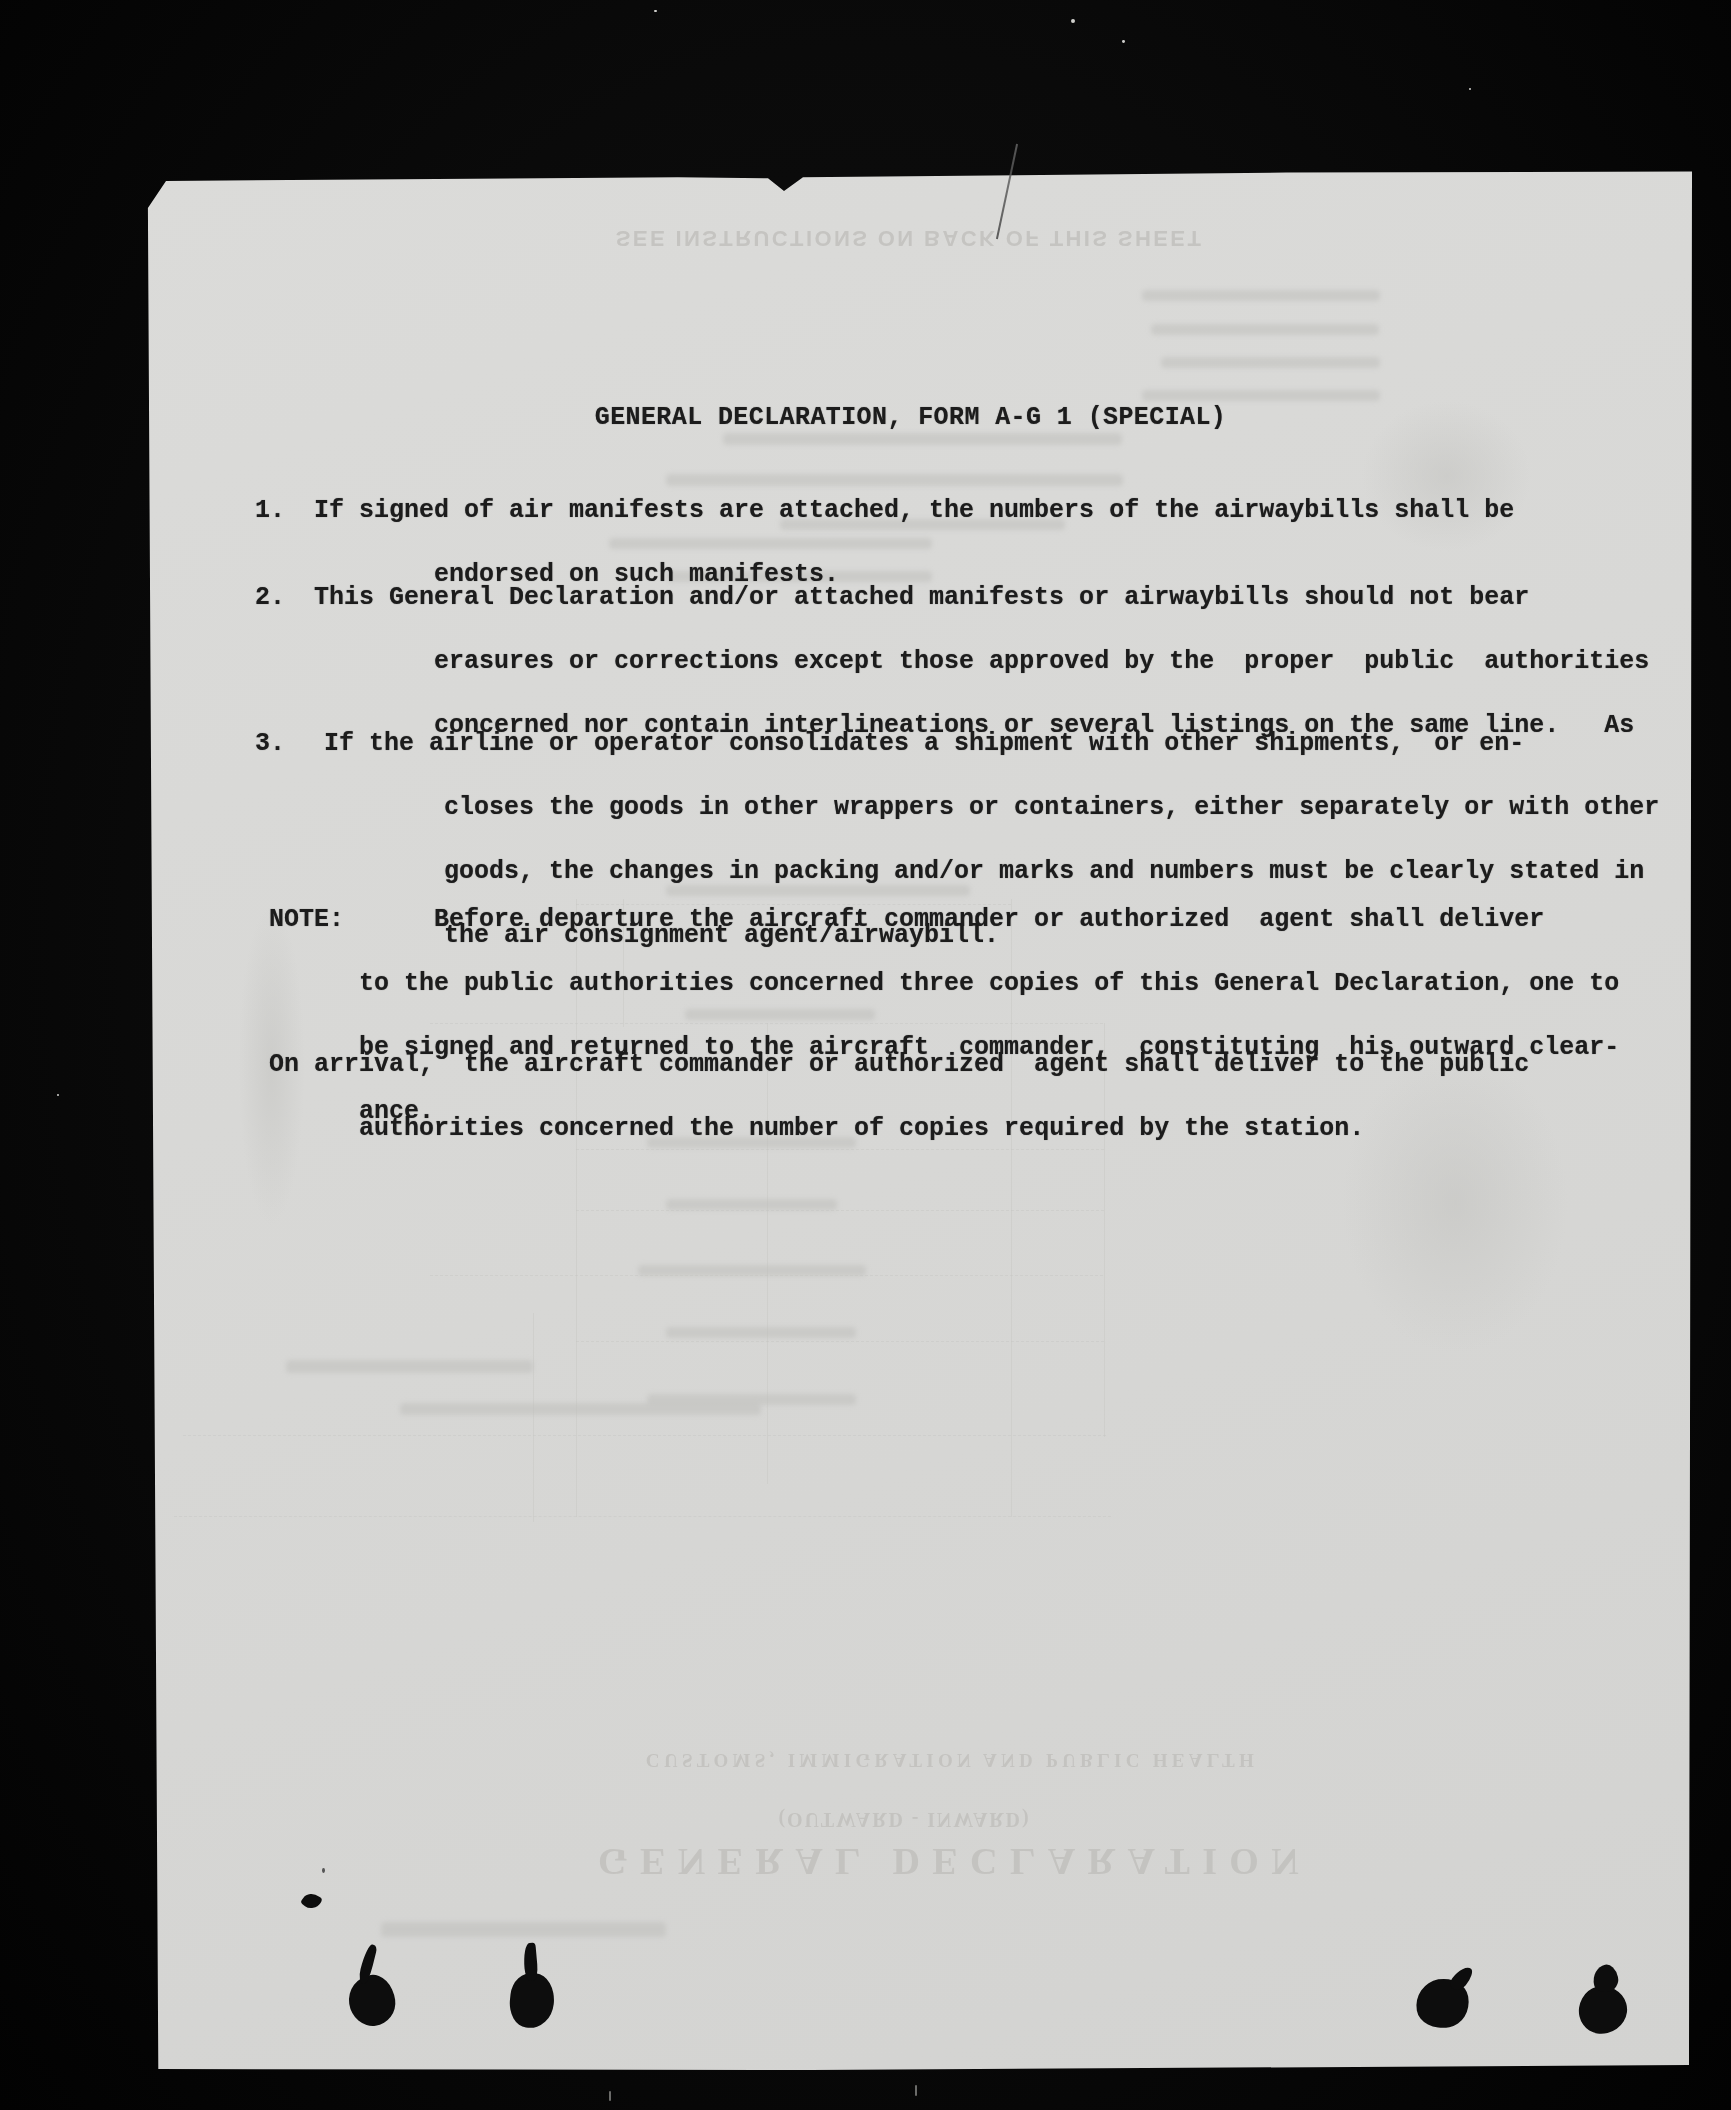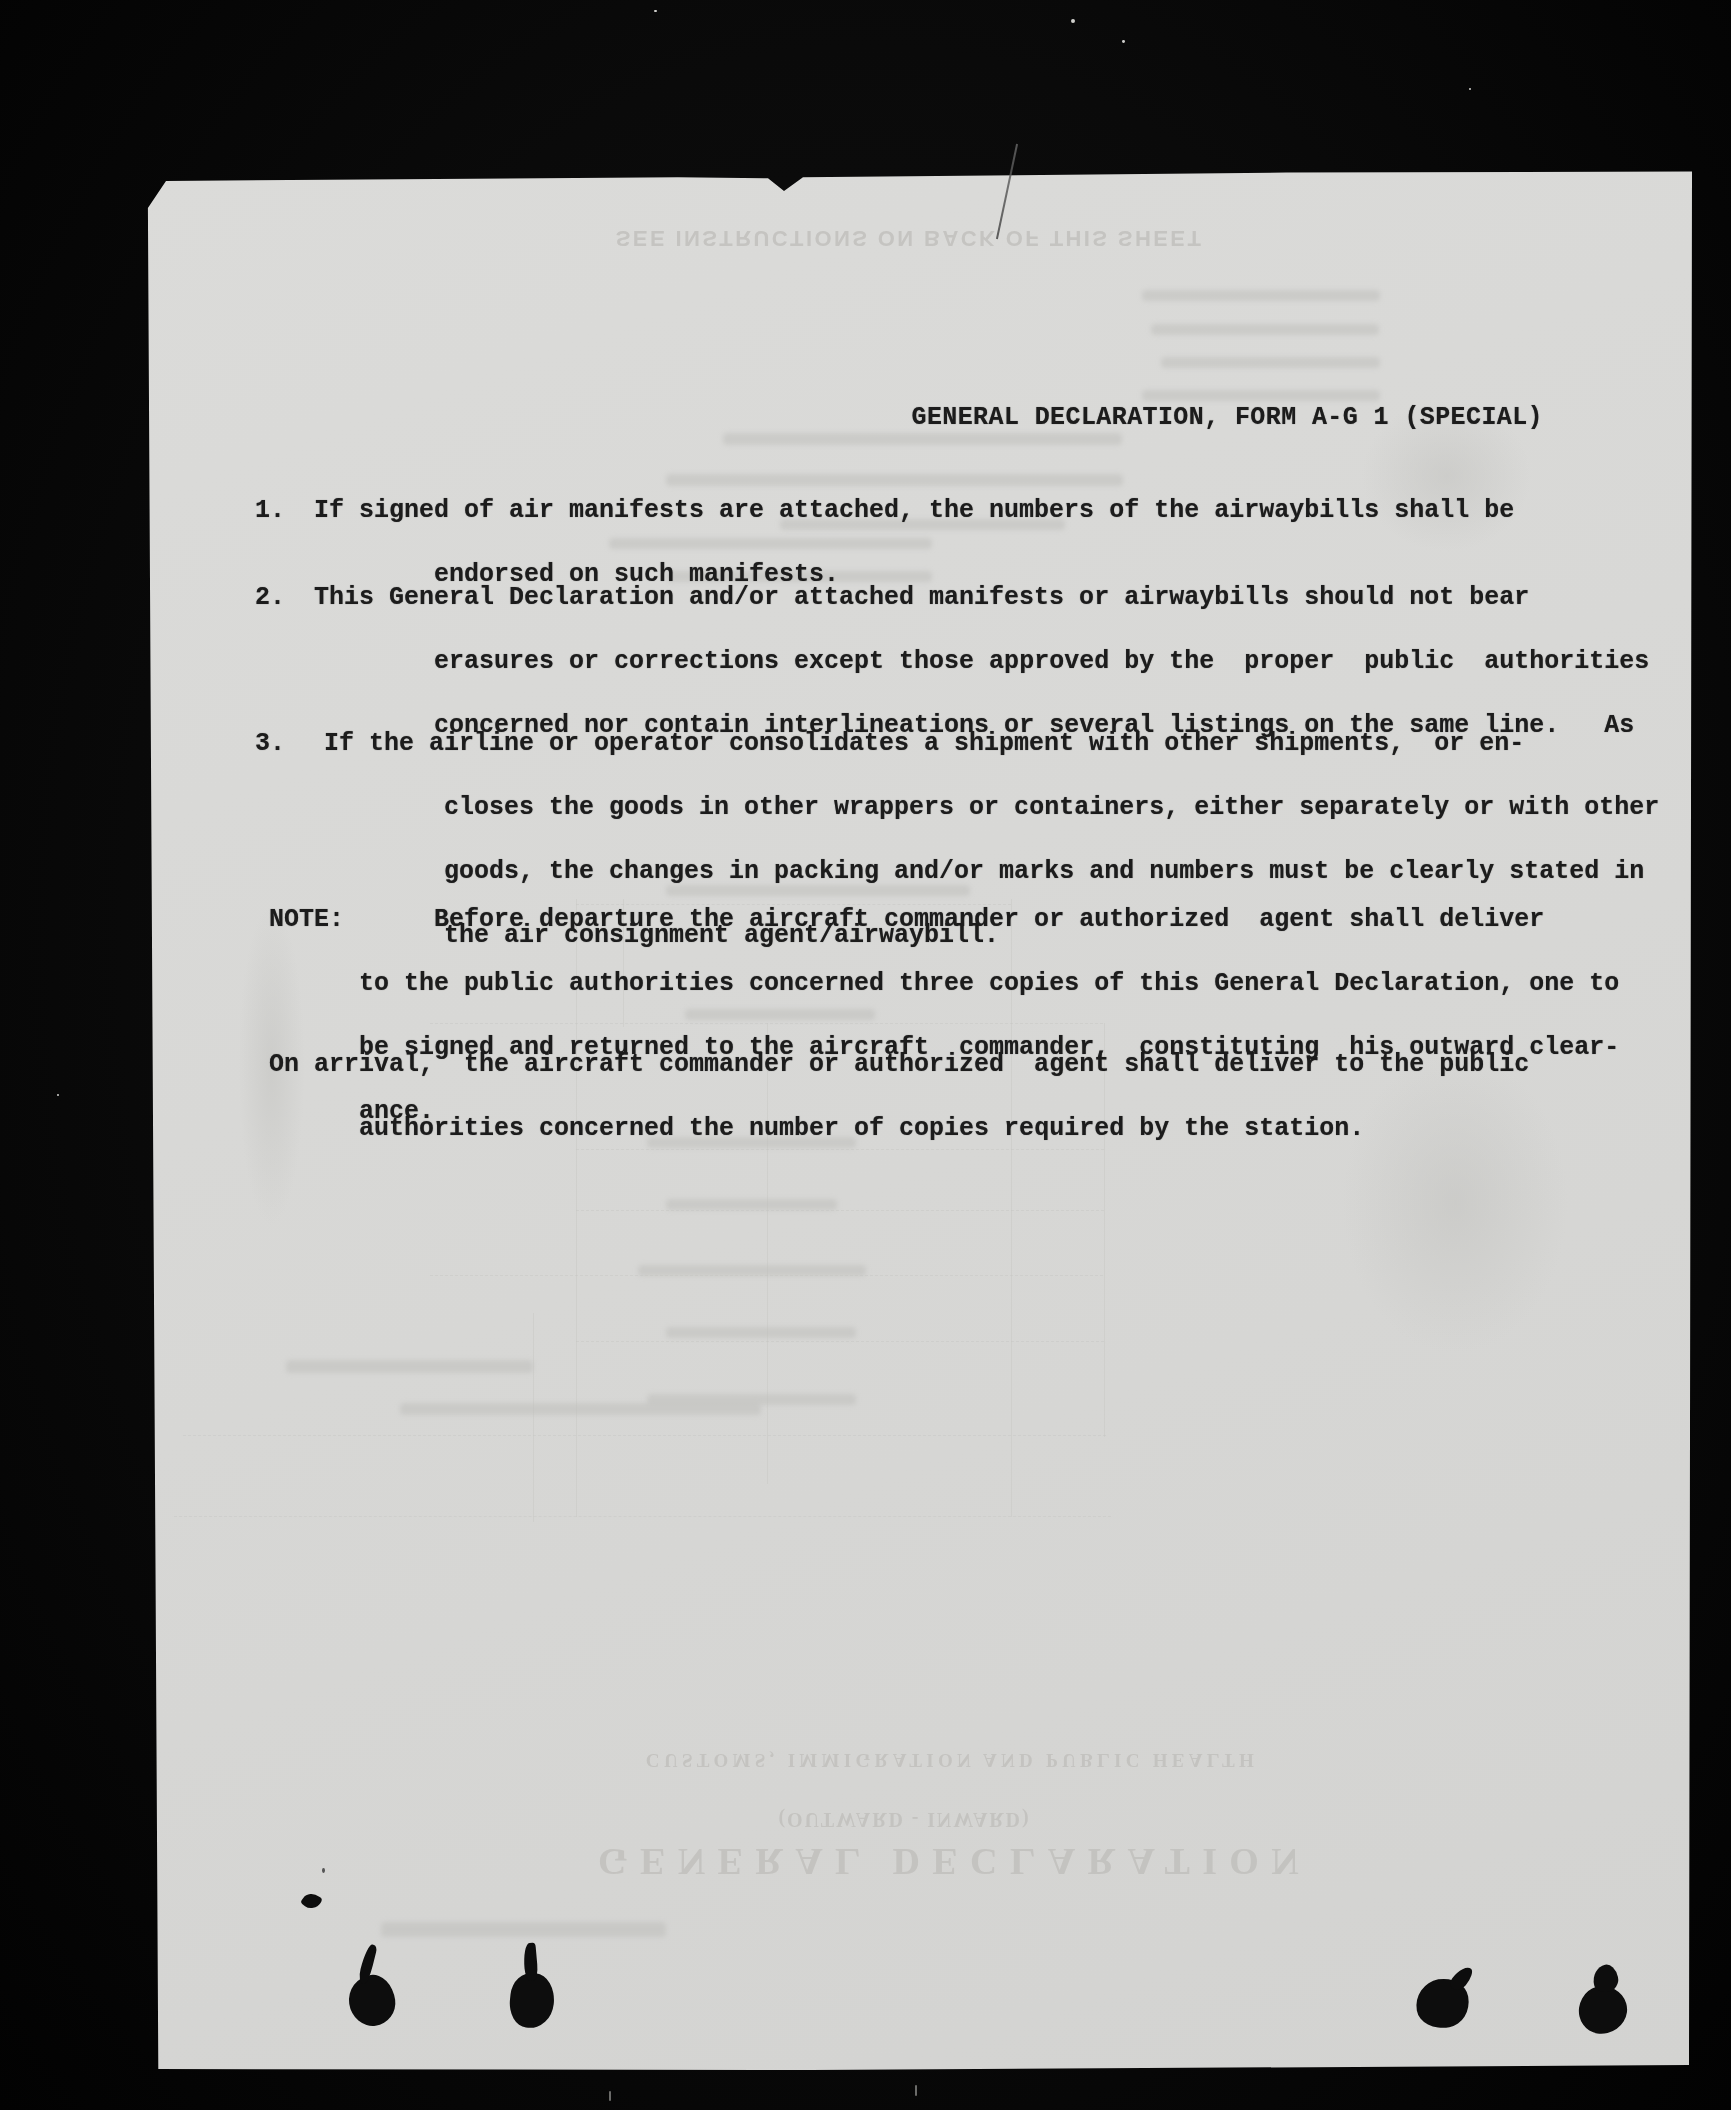--- a/index.html
+++ b/index.html
@@ -6,21 +6,21 @@
   #stage{position:relative;width:1731px;height:2111px;overflow:hidden;
          background:radial-gradient(ellipse at 50% 45%, #111 0%, #0a0a0a 55%, #020202 100%);
          font-family:"Liberation Mono","DejaVu Sans Mono",monospace;}
   
   #paper{position:absolute;left:145px;top:164px;width:1548px;height:1906px;
          background:linear-gradient(160deg,#dbdbd9 0%,#d8d8d6 40%,#d3d3d1 100%);
          clip-path:polygon(21px 17px,533px 13.3px,623px 14.3px,639px 27px,658px 13.3px,1141px 8.6px,1547px 7.6px,1544px 1901px,666px 1906px,13.3px 1905px,2.9px 44px);
          box-shadow:0 0 17px rgba(0,0,0,.65);}
   .tx{position:absolute;white-space:pre;color:#1c1c1c;font-weight:700;
       font-size:25px;line-height:32px;text-shadow:0 0 1px rgba(20,20,20,.55);}
-  #title{text-align:right;width:1265px;left:133px;top:238px;letter-spacing:0.4px;}
+  #title{text-align:center;width:1265px;left:133px;top:238px;letter-spacing:0.4px;}
   
   .bleed{position:absolute;color:#c0bfbc;transform:scaleY(-1);filter:blur(0.7px);
          font-weight:700;white-space:pre;opacity:.8;}
   .bar{position:absolute;background:#bfbfbc;filter:blur(2.4px);opacity:.55;border-radius:3.8px;}
   .soft{position:absolute;background:radial-gradient(ellipse,#c3c3c0 0%,rgba(216,216,214,0) 70%);
         opacity:.55;}
   .vline{position:absolute;width:1px;background:#c7c7c4;opacity:.5;}
   .hline{position:absolute;height:0;border-top:1px dashed #c6c6c3;opacity:.45;}
   
   .blot{position:absolute;background:#0d0d0d;}

